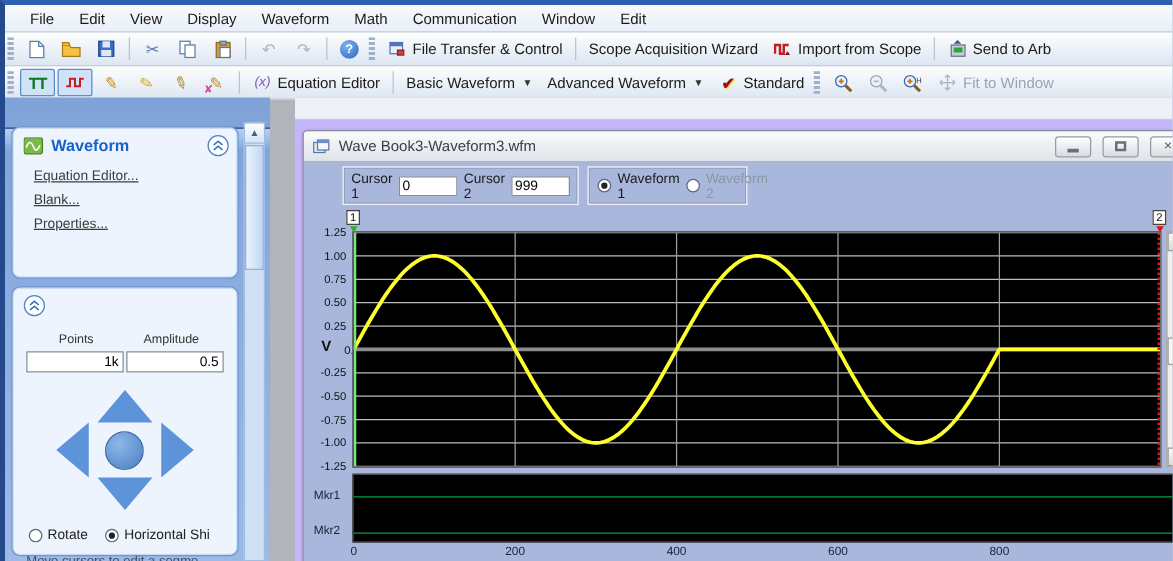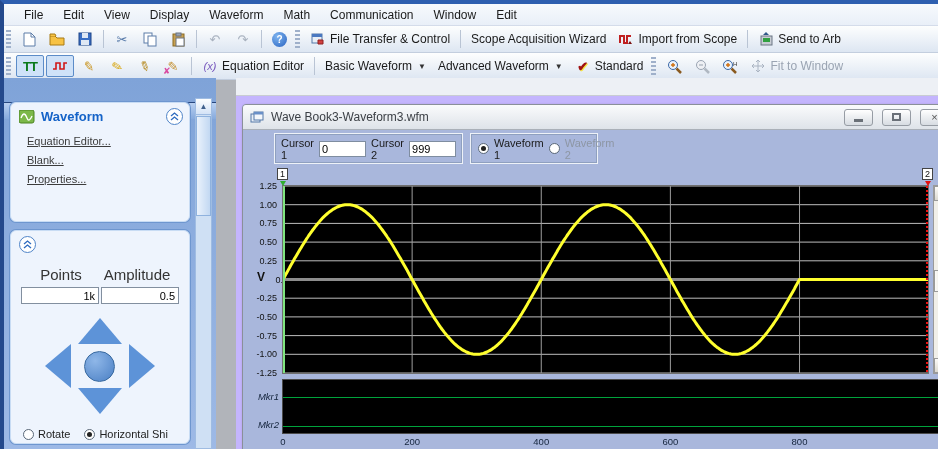--- a/index.html
+++ b/index.html
@@ -26,21 +26,21 @@
 
   
   .sidebar { position:absolute; left:0; top:74px; width:212px; bottom:0; background:linear-gradient(180deg,#7fa3d8,#9db9e6); }
   .sb-header { height:17px; background:linear-gradient(#b9d0f1,#86aadd); border-top:1px solid #27477f; display:flex; align-items:center; justify-content:space-between; padding:0 6px;margin-top:24px; }
   .sb-title { font-size:11px; font-weight:bold; color:#14316b; }
   .panel { position:absolute; left:6px; width:180px; background:#eef4fd; border:1px solid #c8dcf4; border-radius:6px; box-shadow:0 0 0 1px #6e96cf; }
   .panel-hd { display:flex; align-items:center; gap:6px; padding:5px 6px 3px 8px; }
   .panel-title { font-size:13px; font-weight:bold; color:#1563c8; flex:1; }
   .chev { width:17px; height:17px; border-radius:50%; border:1px solid #4f84c8; background:#fff; color:#2f6cc0; display:flex; align-items:center; justify-content:center; }
   .link { display:block; font-size:11px; color:#3c3c3c; text-decoration:underline; padding:7px 0 0 16px; cursor:pointer; }
-  .ee-labels { display:flex; font-size:15px; color:#333; padding:10px 12px 2px 12px; }
+  .ee-labels { display:flex; font-size:10px; color:#333; padding:10px 12px 2px 12px; }
   .ee-labels span:first-child { width:76px; text-align:center; }
   .ee-labels span:last-child { width:76px; text-align:center; }
   .ee-inputs { display:flex; gap:2px; padding:2px 10px; }
   .ee-inputs input { width:78px; height:17px; border:1px solid #828f9f; font-size:11px; text-align:right; padding-right:3px; font-family:"Liberation Sans",sans-serif; }
   
   .pad { position:relative; width:110px; height:96px; margin:12px auto 0 auto; }
   .tri { position:absolute; width:0; height:0; }
   .tri.up   { left:33px; top:0;  border-left:22px solid transparent; border-right:22px solid transparent; border-bottom:26px solid #5d93d8; }
   .tri.down { left:33px; bottom:0; border-left:22px solid transparent; border-right:22px solid transparent; border-top:26px solid #5d93d8; }
   .tri.left { left:0; top:26px; border-top:22px solid transparent; border-bottom:22px solid transparent; border-right:26px solid #5d93d8; }
@@ -81,21 +81,21 @@
   .flag { position:absolute; width:11px; height:12px; background:#fff; border:1px solid #444; font-size:9px; text-align:center; line-height:11px; color:#111; z-index:5; }
   .flag:after { content:""; position:absolute; left:2px; top:12px; border-left:3px solid transparent; border-right:3px solid transparent; }
   .flag.f1:after { border-top:5px solid #2fae2f; }
   .flag.f2:after { border-top:5px solid #e01010; }
   .vscroll { position:absolute; left:690px; top:55px; width:17px; height:189px; background:#f1efe9; border:1px solid #9a9a9a; }
   .vs-btn { position:absolute; left:0; right:0; height:15px; background:linear-gradient(#fcfbf8,#dcd9d0); border:1px solid #9a9a9a; font-size:7px; color:#333; text-align:center; line-height:14px; }
   .vs-up { top:0; } .vs-dn { bottom:0; }
   .vs-thumb { position:absolute; left:0; right:0; top:84px; height:22px; background:linear-gradient(90deg,#fcfbf8,#d8d5cc); border:1px solid #9a9a9a; }
   .mkr-panel { position:absolute; left:39px; top:249px; width:668px; height:55px; background:#000; border:1px solid #4a4a4a; }
   .mkr-line { position:absolute; left:0; right:0; height:1px; background:#00a33c; }
-  .mkr-lbl { position:absolute; left:8px; width:28px; text-align:right; font-size:9.5px; color:#14243c;font-style:italic; }
+  .mkr-lbl { position:absolute; left:8px; width:28px; font-size:9.5px; color:#14243c; }
   .xlabels { position:absolute; left:0; top:306px; width:712px; height:12px; }
   .xlabel { position:absolute; transform:translateX(-50%); font-size:9.5px; color:#14243c; }
 
   svg text { font-family:"Liberation Sans",sans-serif; }
 </style>
 </head>
 <body>
 
 <div class="app">
 

